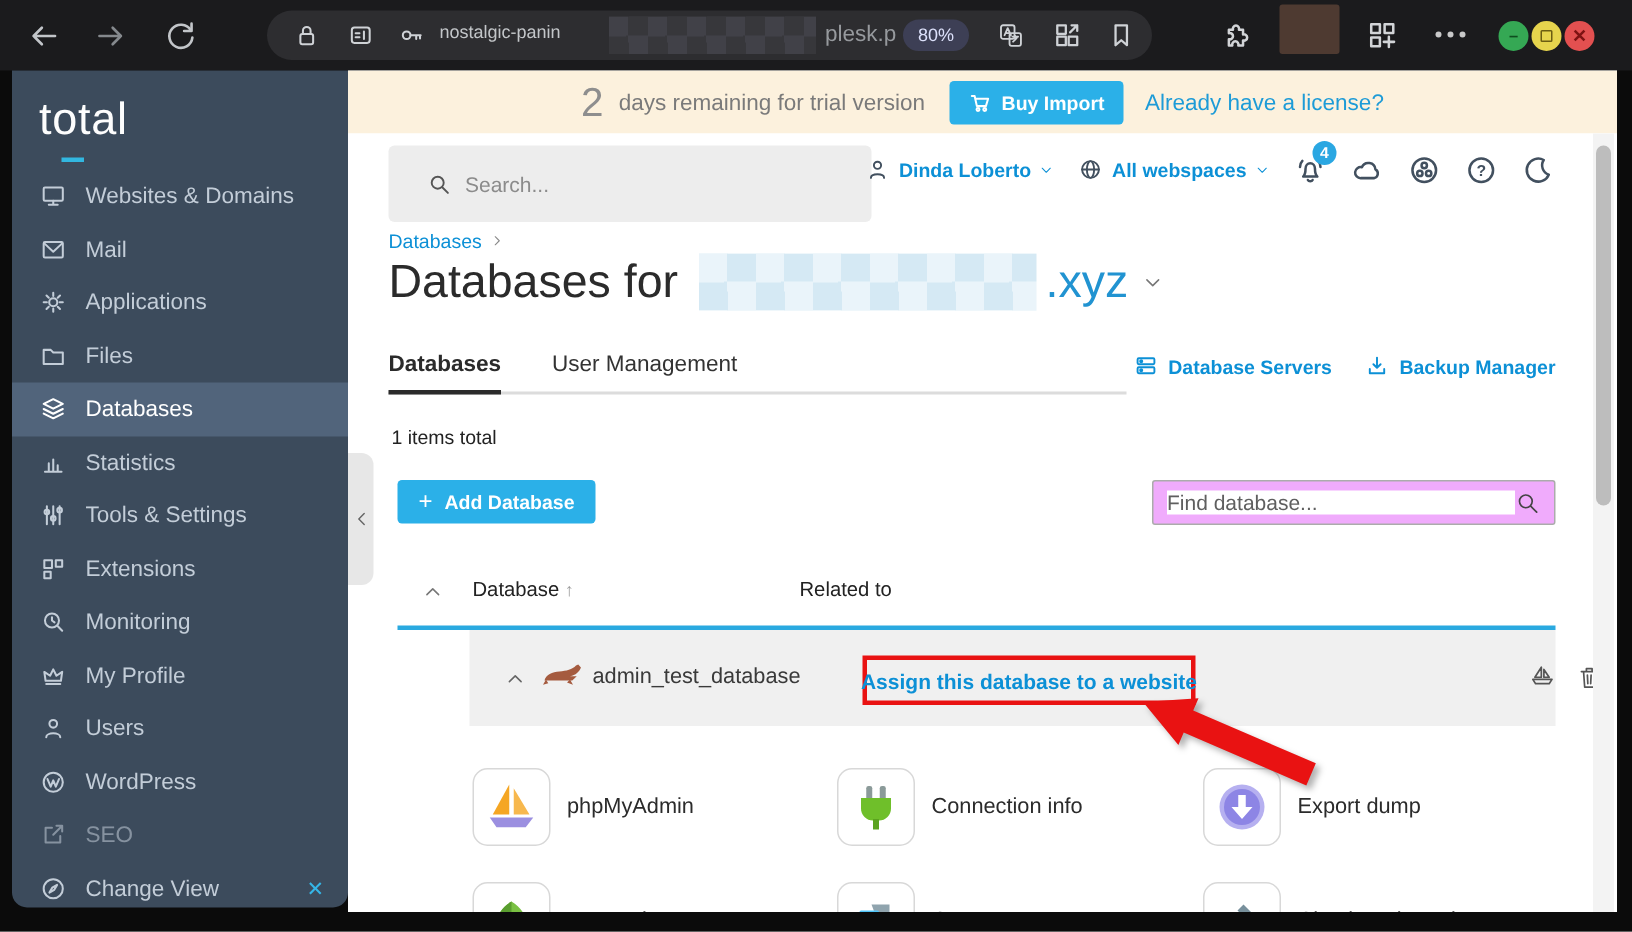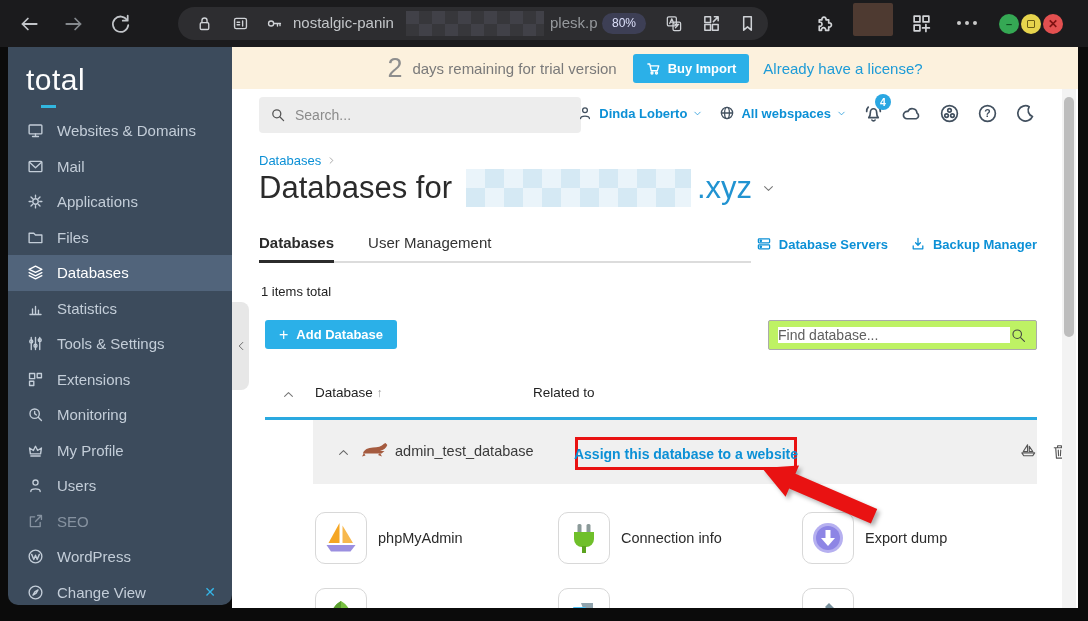--- a/index.html
+++ b/index.html
@@ -5,21 +5,21 @@
   * { margin:0; padding:0; box-sizing:border-box; }
   body { font-family:"Liberation Sans", sans-serif; background:#000; }
   .screen { position:relative; width:1088px; height:621px; overflow:hidden; background:#0b0b0b; }
 
   
   .chrome { position:absolute; left:0; top:0; width:1088px; height:47px; background:#1b1b1d; }
   .nav-ic { position:absolute; top:13px; width:22px; height:22px; color:#c2c5c9; cursor:pointer; }
   .ic { display:block; fill:none; stroke:currentColor; stroke-width:1.6; stroke-linecap:round; stroke-linejoin:round; }
   .url-pill { position:absolute; left:178px; top:7px; width:590px; height:33px; border-radius:17px; background:#2d2d30; }
   .pill-ic { position:absolute; top:8px; width:17px; height:17px; color:#cfd2d6; }
-  .url-text { position:absolute; left:115px; top:7px; font-size:15px; color:#c3c6c9; }
+  .url-text { position:absolute; left:115px; top:7px; font-size:12px; color:#c3c6c9; }
   .url-blur { position:absolute; left:228px; top:4px; width:138px; height:25px;
     background:repeating-conic-gradient(#37373b 0% 25%, #414148 0% 50%); background-size:26px 26px; }
   .url-tail { position:absolute; left:372px; top:7px; font-size:15px; color:#96999d; }
   .zoom-badge { position:absolute; left:424px; top:6px; width:44px; height:21px; border-radius:11px;
     background:#3d3f55; color:#dde1fb; font-size:12px; text-align:center; line-height:21px; }
   .chrome-right-ic { position:absolute; top:13px; width:21px; height:21px; color:#d2d4d7; cursor:pointer; }
   .avatar-swatch { position:absolute; left:853px; top:3px; width:40px; height:33px; background:#4e3a31; border-radius:2px; }
   .dots { position:absolute; left:957px; top:21px; width:22px; height:5px; display:flex; gap:4px; }
   .dots i { width:4px; height:4px; border-radius:50%; background:#c9c9c9; }
   .winbtn { position:absolute; top:14px; width:20px; height:20px; border-radius:50%; font-size:11px; font-weight:700;
@@ -50,22 +50,22 @@
   .banner { position:absolute; left:0; top:0; width:846px; height:42px; background:#fcf1dd;
     display:flex; align-items:center; justify-content:center; gap:10px; }
   .banner-days { font-size:27px; font-weight:300; color:#8e8e8e; }
   .banner-msg { font-size:15px; color:#7a7a7a; margin-right:6px; }
   .buy-btn { background:#2bb0e8; color:#fff; font-size:13px; font-weight:700; border:none; border-radius:3px;
     height:29px; padding:0 13px; display:flex; align-items:center; gap:7px; cursor:pointer; font-family:inherit; }
   .buy-btn svg { width:15px; height:15px; }
   .already-link { font-size:15px; color:#1d9bd7; cursor:pointer; margin-left:4px; }
 
   .topbar { position:absolute; left:0; top:42px; width:846px; height:48px; background:#fff; }
-  .search-box { position:absolute; left:27px; top:8px; width:322px; height:36px; background:#ededed; border-radius:4px;
-    display:flex; align-items:center; padding:0 11px; gap:9px; color:#6f6f6f; }
+  .search-box { position:absolute; left:27px; top:8px; width:322px; height:51px; background:#ededed; border-radius:4px;
+    display:flex; align-items:center; padding:0 11px; gap:9px; color:#6f6f6f;justify-content:flex-end; }
   .search-box svg { width:16px; height:16px; color:#555; }
   .search-box input { border:none; background:transparent; outline:none; font-size:14px; color:#333; width:260px; font-family:inherit; }
   .search-box input::placeholder { color:#8b8b8b; }
   .tb-right { position:absolute; right:42px; top:0; height:48px; display:flex; align-items:center; gap:17px; }
   .tb-link { display:flex; align-items:center; gap:6px; color:#0c90d6; font-size:13px; font-weight:700; cursor:pointer; }
   .tb-link svg { width:16px; height:16px; color:#42505f; }
   .tb-link .chev { width:9px; height:9px; color:#0c90d6; }
   .tb-ic { position:relative; width:21px; height:21px; color:#42505f; cursor:pointer; }
   .tb-badge { position:absolute; top:-9px; right:-7px; min-width:16px; height:16px; border-radius:8px;
     background:#2aa7e2; color:#fff; font-size:10.5px; font-weight:700; text-align:center; line-height:16px; }
@@ -87,21 +87,21 @@
   .tab.inactive { font-weight:400; color:#333; }
   .hdr-links { position:absolute; right:41px; top:99px; display:flex; gap:22px; }
   .hdr-link { display:flex; align-items:center; gap:7px; color:#0c90d6; font-size:13px; font-weight:700; cursor:pointer; }
   .hdr-link svg { width:16px; height:16px; }
   .items-total { position:absolute; left:29px; top:147px; font-size:13px; color:#222; }
   .add-btn { position:absolute; left:33px; top:183px; height:29px; background:#2bb0e8; color:#fff; border:none;
     border-radius:3px; font-size:13px; font-weight:700; padding:0 14px; display:flex; align-items:center; gap:8px;
     cursor:pointer; font-family:inherit; }
   .add-plus { font-weight:400; font-size:16px; }
   .find-box { position:absolute; right:41px; top:183px; width:269px; height:30px; border:1px solid #ababab;
-    border-radius:2px; background:#bef264; display:flex; align-items:center; padding:0 9px; }
+    border-radius:2px; background:#f0abfc; display:flex; align-items:center; padding:0 9px; }
   .find-box input { border:none; outline:none; flex:1; font-size:14px; color:#333; font-family:inherit; }
   .find-box input::placeholder { color:#5f5f5f; }
   .find-box svg { width:17px; height:17px; color:#444; }
 
   .list { position:absolute; left:33px; top:333px; width:772px; }
   .thead { position:relative; height:37px; }
   .thead .coll { position:absolute; left:17px; top:8px; width:13px; height:13px; color:#777; cursor:pointer; }
   .th-db { position:absolute; left:50px; top:5px; font-size:13.5px; color:#222; cursor:pointer; }
   .th-db .sort { color:#999; font-size:12px; }
   .th-rel { position:absolute; left:268px; top:5px; font-size:13.5px; color:#222; }
@@ -624,31 +624,31 @@
             <use href="#s-crown"></use>
           </svg>
         <span>My Profile</span>
       </div>
       <div class="menu-item">
         <svg class="ic">
             <use href="#s-user"></use>
           </svg>
         <span>Users</span>
       </div>
+      <div class="menu-item">
+        <svg class="ic">
+            <use href="#s-wp"></use>
+          </svg>
+        <span>WordPress</span>
+      </div>
       <div class="menu-item dim">
         <svg class="ic">
             <use href="#s-extlink"></use>
           </svg>
         <span>SEO</span>
-      </div>
-      <div class="menu-item">
-        <svg class="ic">
-            <use href="#s-wp"></use>
-          </svg>
-        <span>WordPress</span>
       </div>
       <div class="menu-item">
         <svg class="ic">
             <use href="#s-compass"></use>
           </svg>
         <span>Change View</span>
         <span class="cv-close">✕</span>
       </div>
     </div>
   </div>

